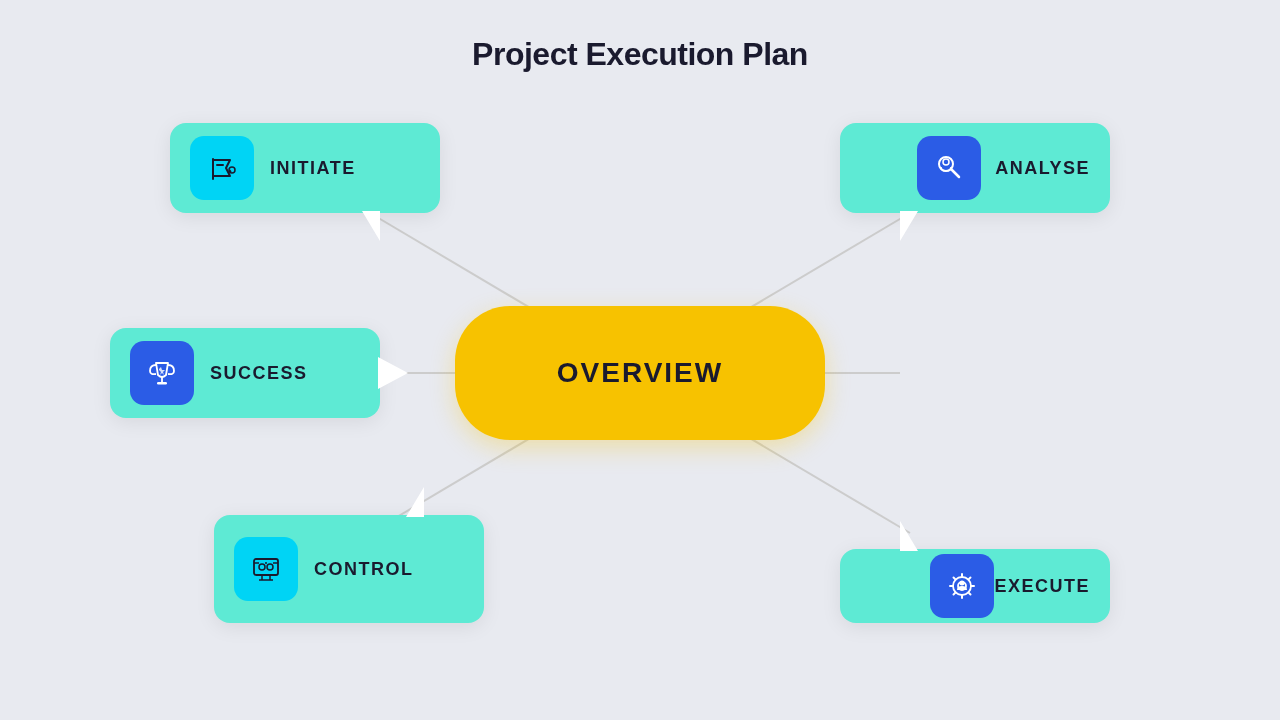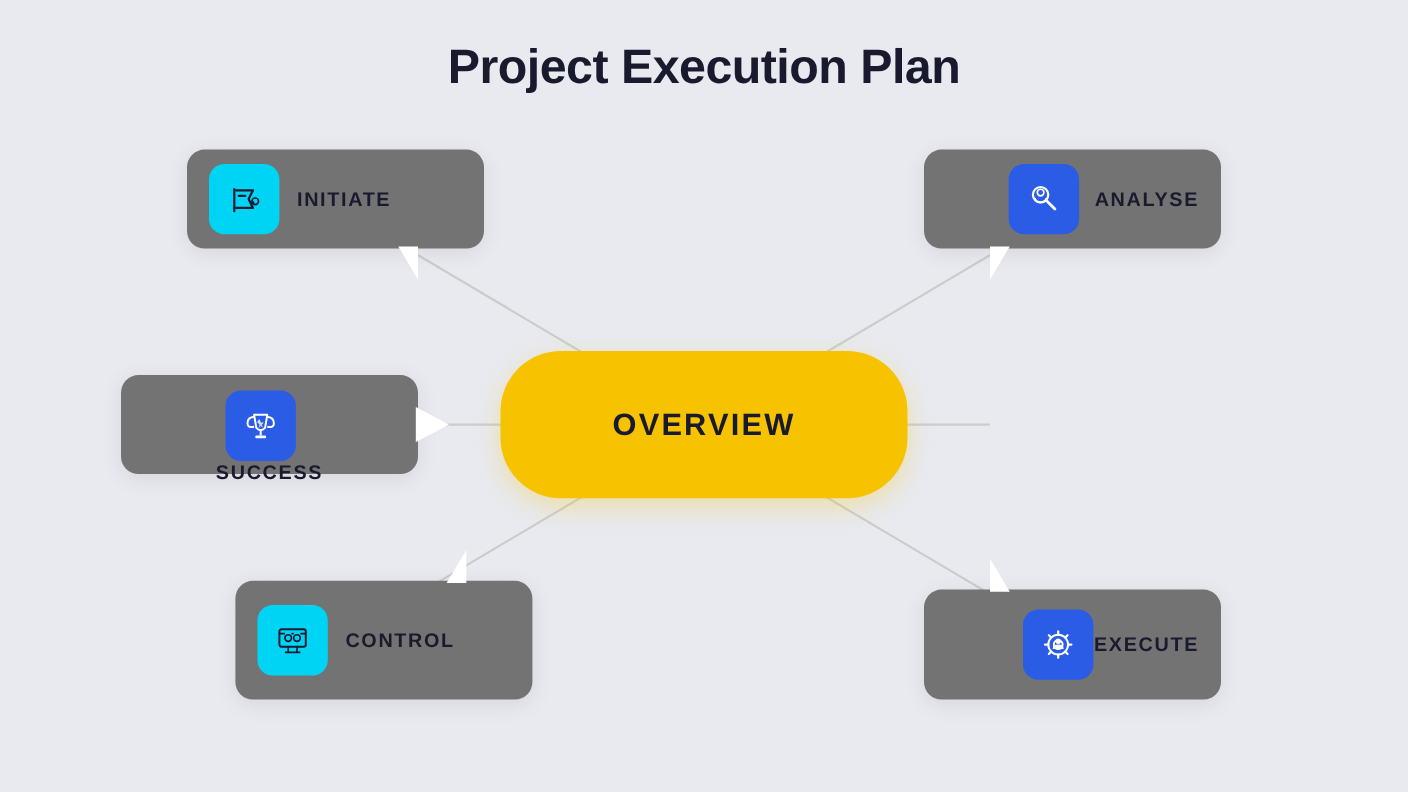--- a/index.html
+++ b/index.html
@@ -10,21 +10,21 @@
       background: #e8eaf0;
       font-family: 'Arial', sans-serif;
       display: flex;
       flex-direction: column;
       align-items: center;
       justify-content: flex-start;
       overflow: hidden;
     }
 
     .page-title {
-      font-size: 44px;
+      font-size: 32px;
       font-weight: 900;
       color: #1a1a2e;
       margin-top: 36px;
       letter-spacing: -0.5px;
     }
 
     .diagram-container {
       position: relative;
       width: 1100px;
       height: 560px;
@@ -51,21 +51,21 @@
     .center-node-label {
       font-size: 28px;
       font-weight: 900;
       color: #1a1a2e;
       letter-spacing: 2px;
     }
 
     
     .card {
       position: absolute;
-      background: #737373;
+      background: #5eead4;
       border-radius: 16px;
       display: flex;
       align-items: center;
       padding: 14px 20px;
       box-shadow: 0 4px 20px rgba(0,0,0,0.08);
       z-index: 5;
     }
 
     .card-label {
       font-size: 18px;
@@ -114,21 +114,20 @@
       border-top: 30px solid #ffffff;
     }
 
     
     .card-success {
       top: 50%;
       left: 20px;
       transform: translateY(-50%);
       width: 270px;
       height: 90px;
-      flex-direction: column;
     }
     .card-success::after {
       right: -28px;
       top: 50%;
       transform: translateY(-50%);
       border-top: 16px solid transparent;
       border-bottom: 16px solid transparent;
       border-left: 30px solid #ffffff;
     }
 
@@ -164,21 +163,21 @@
       border-left: 18px solid transparent;
       border-right: 0px solid transparent;
       border-bottom: 30px solid #ffffff;
     }
 
     
     .card-execute {
       bottom: 30px;
       right: 80px;
       width: 270px;
-      height: 100px;
+      height: 74px;
       flex-direction: row-reverse;
       margin-top: 35px;
     }
     .card-execute::after {
       top: -28px;
       left: 60px;
       border-right: 18px solid transparent;
       border-left: 0px solid transparent;
       border-bottom: 30px solid #ffffff;
     }

